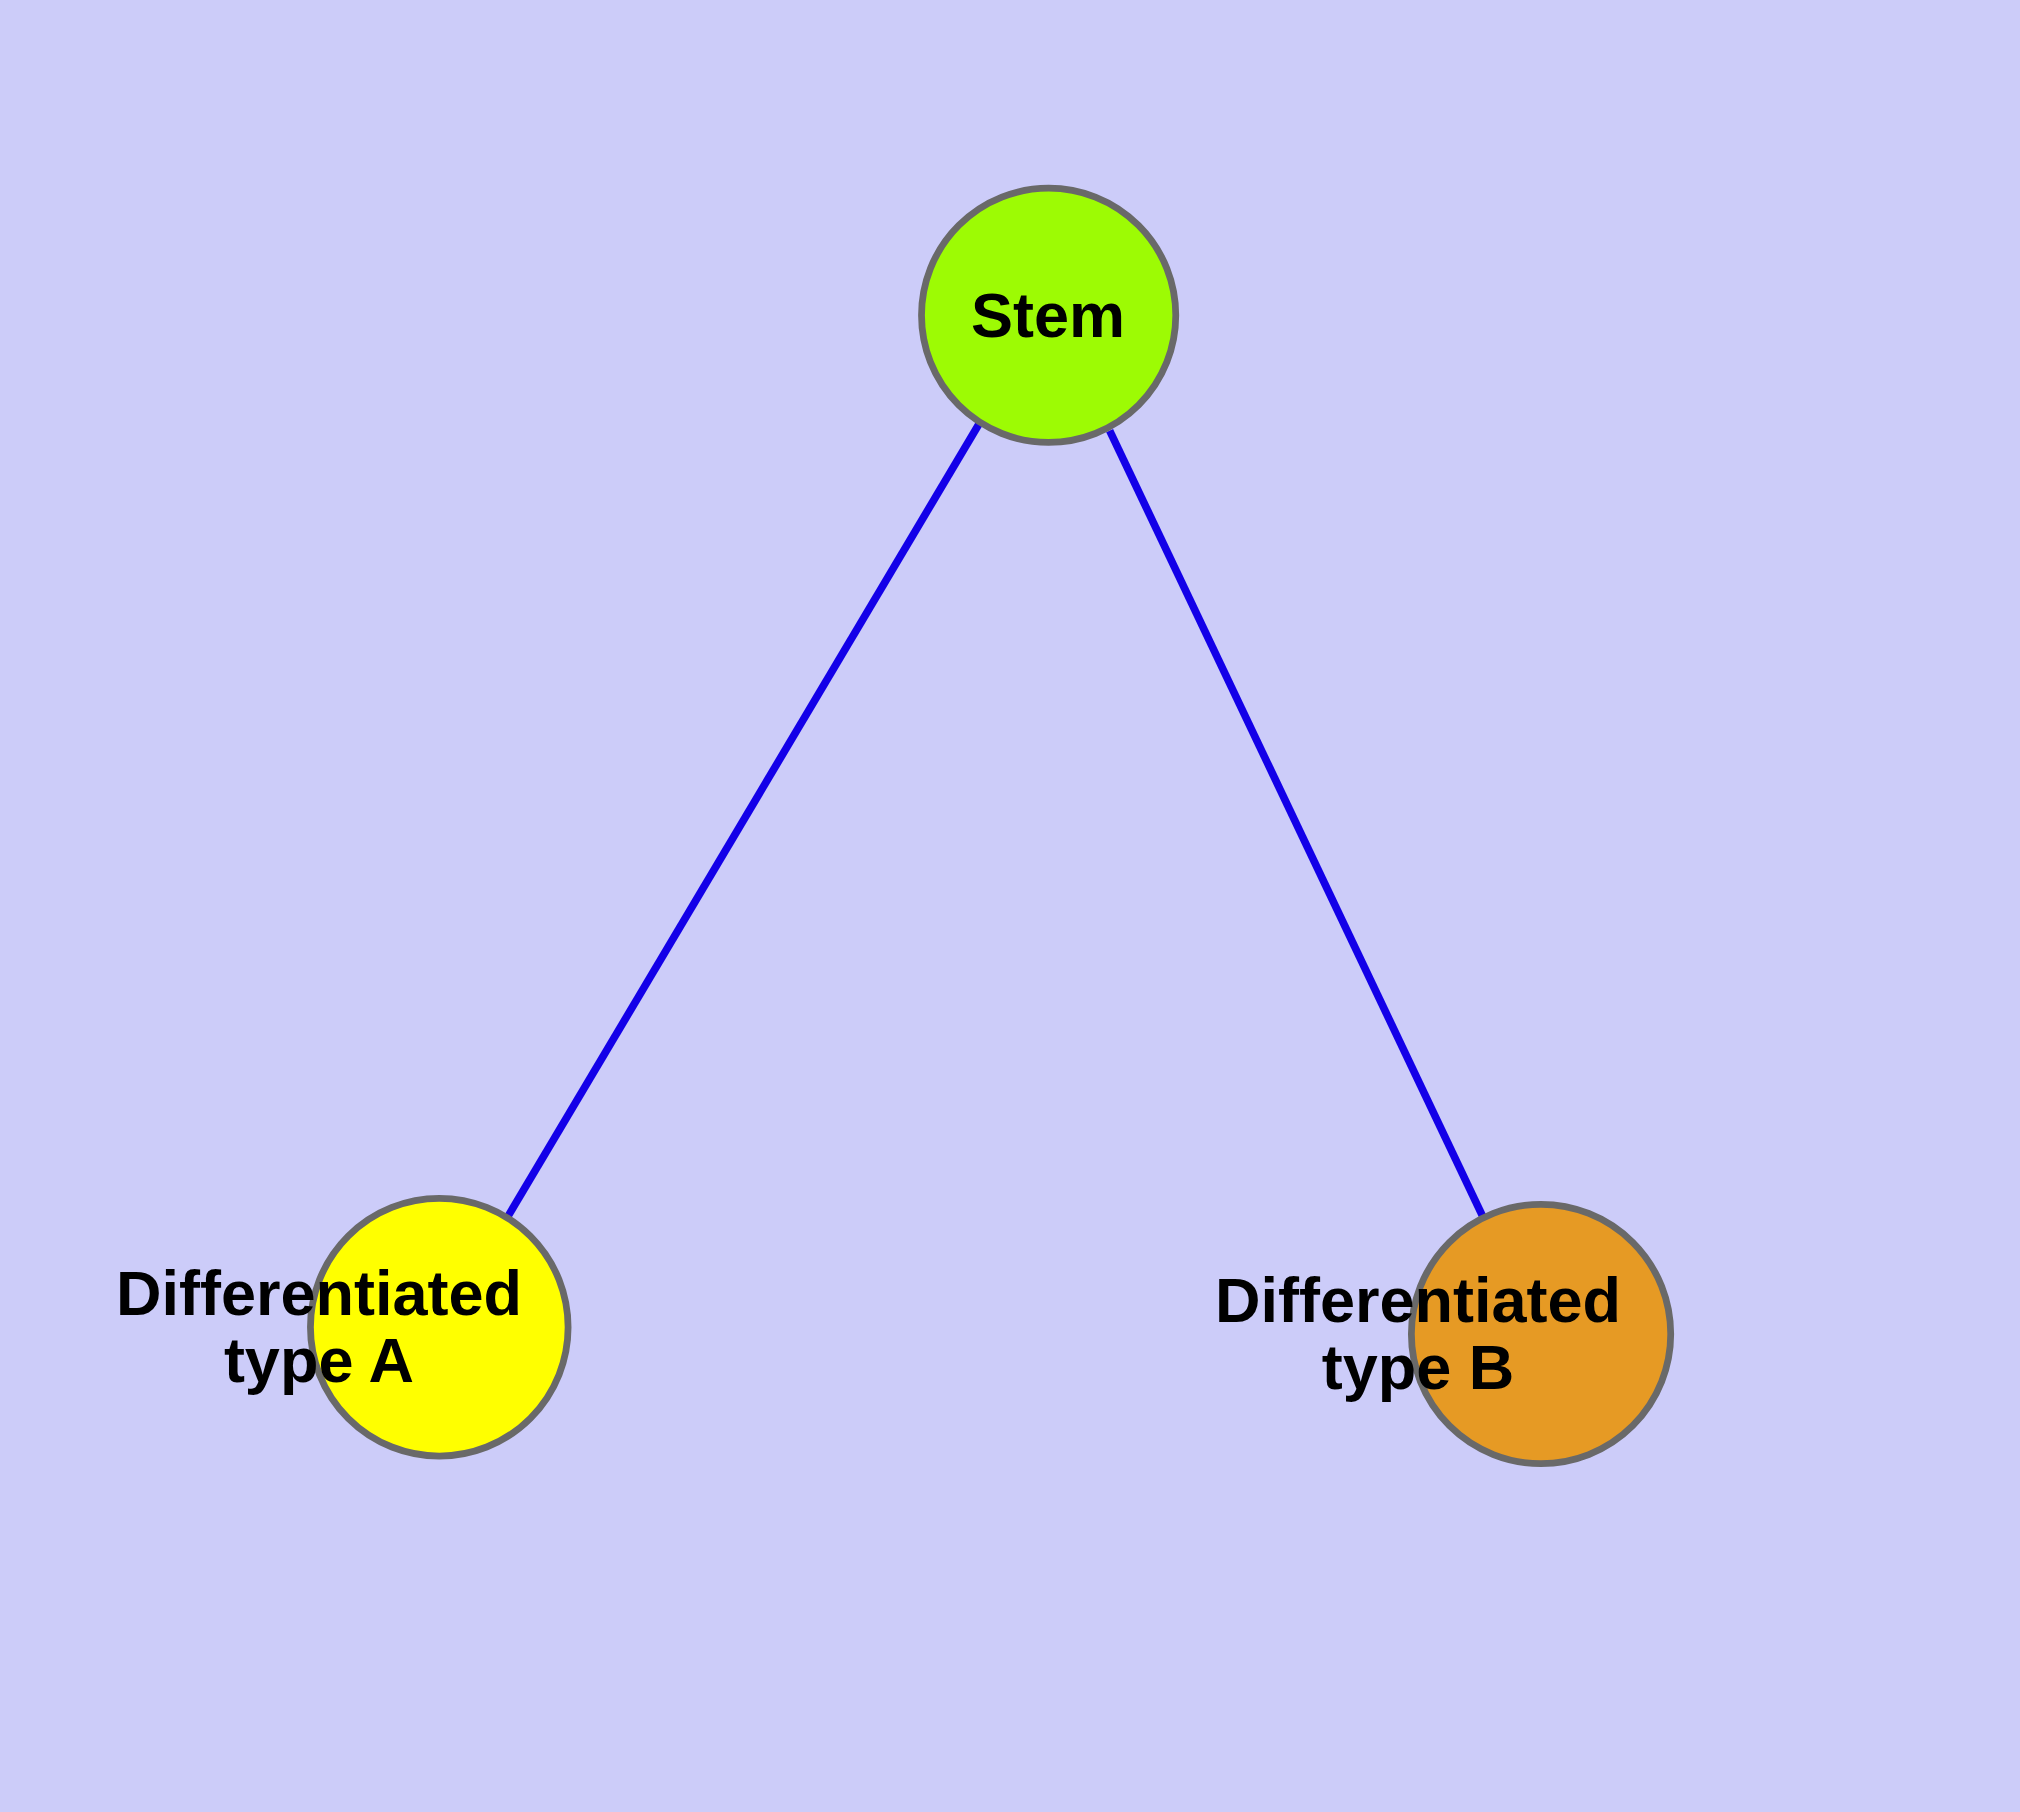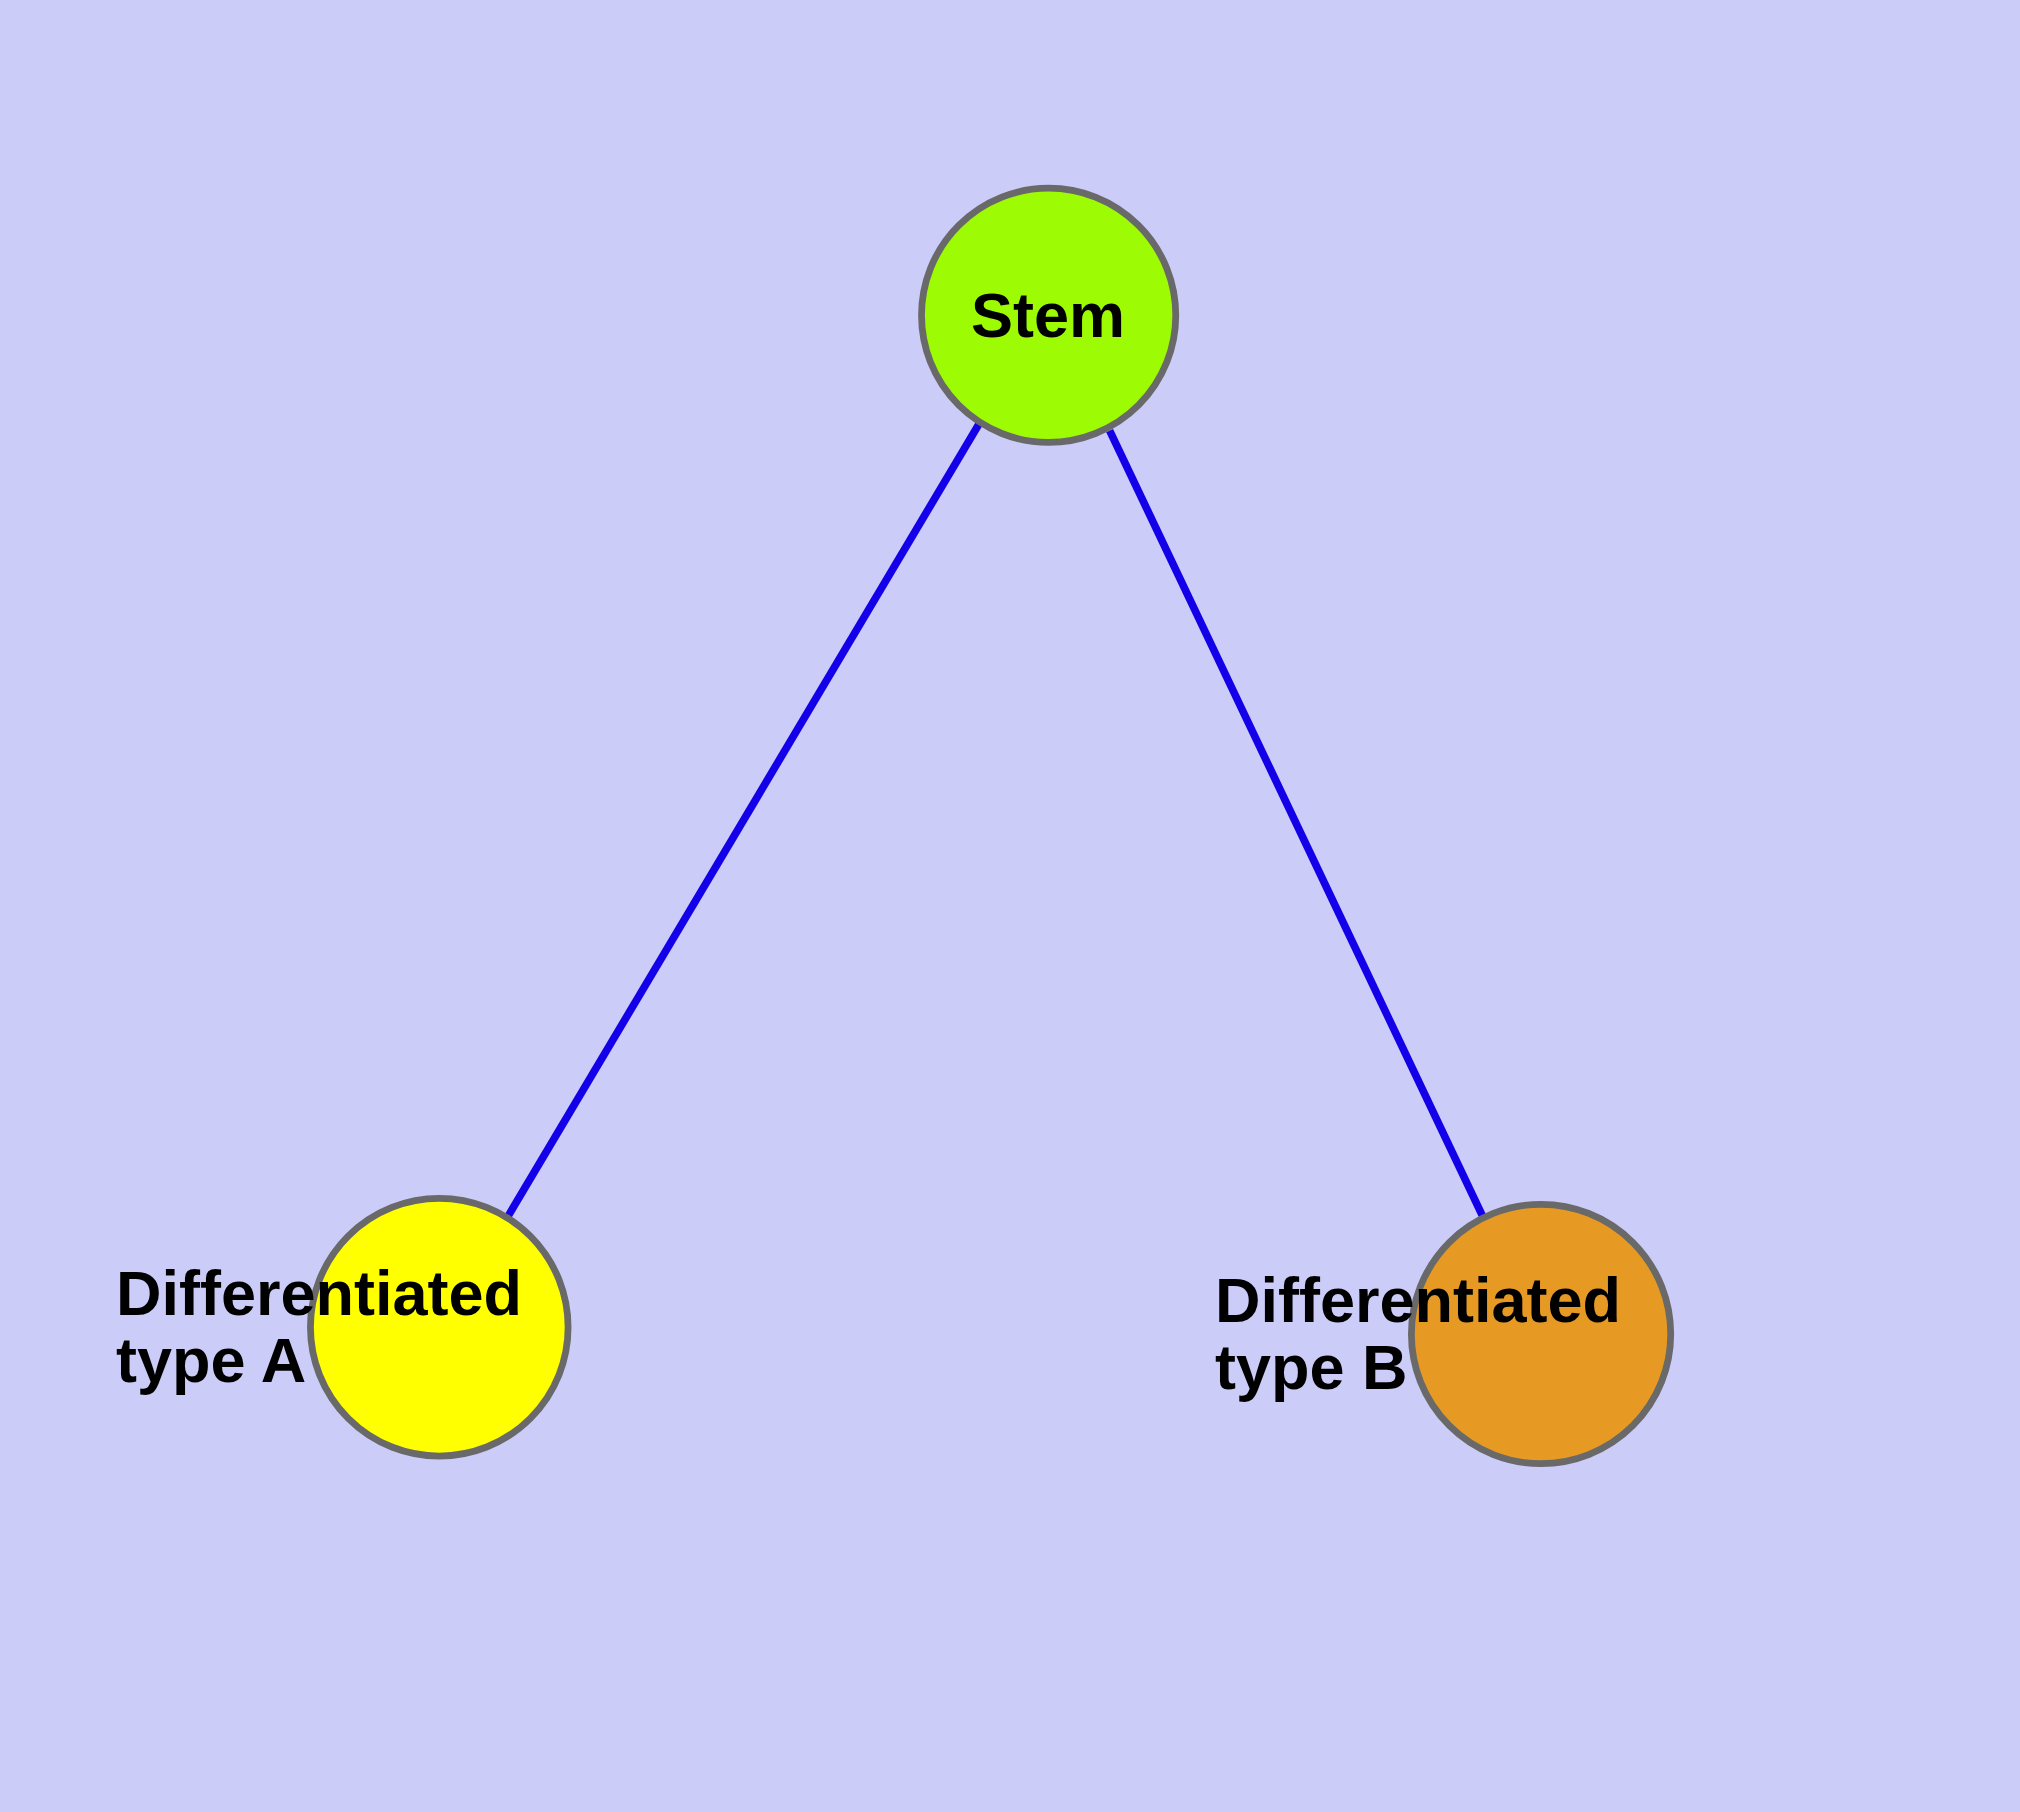--- a/index.html
+++ b/index.html
@@ -17,21 +17,21 @@
   }
   #graph-svg {
     position: absolute;
     left: 0;
     top: 0;
     width: 2021px;
     height: 1812px;
   }
   .node-label {
     position: absolute;
-    text-align: left;
+    text-align: center;
     color: #000000;
     font-family: "Liberation Sans", sans-serif;
     font-weight: bold;
     line-height: 1.06;
     white-space: pre;
     pointer-events: none;
     -webkit-font-smoothing: antialiased;
   }
 </style>
 </head>

